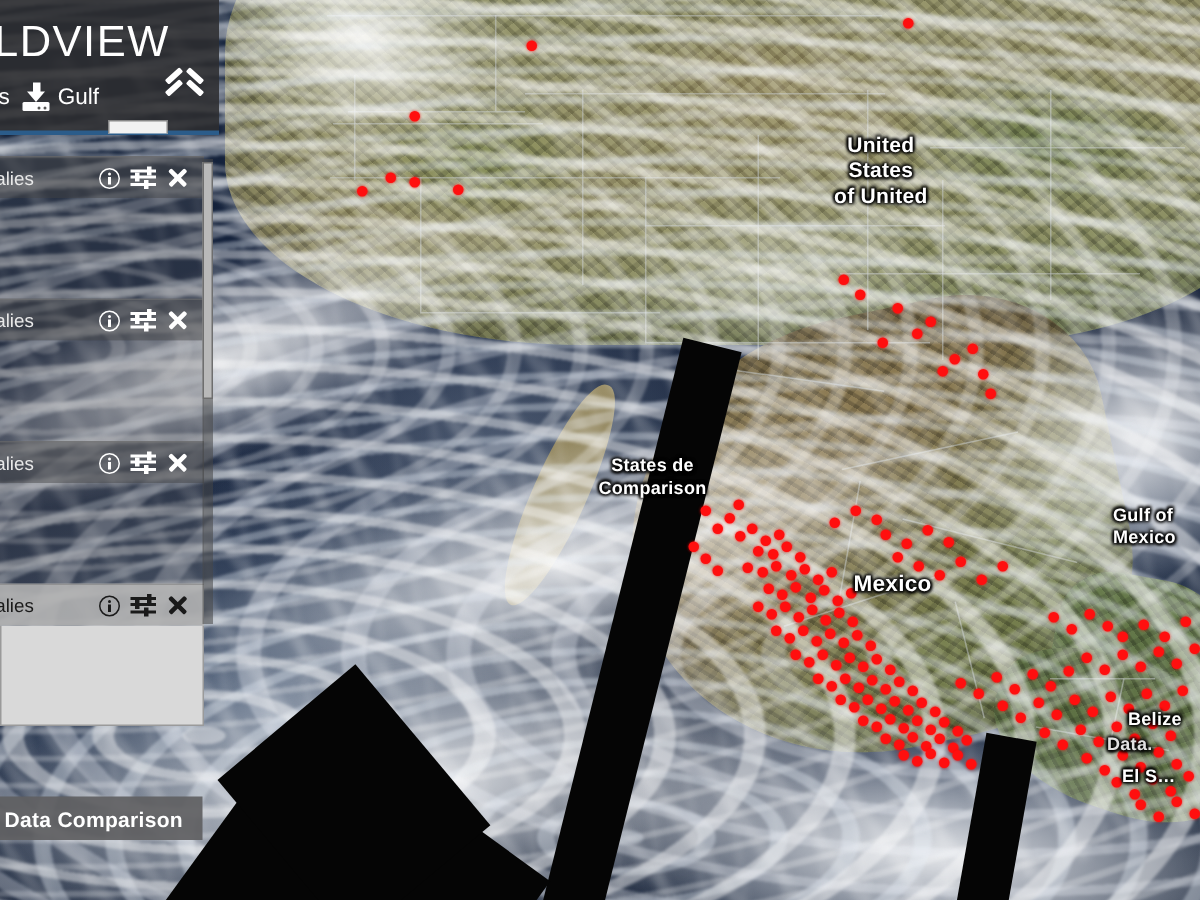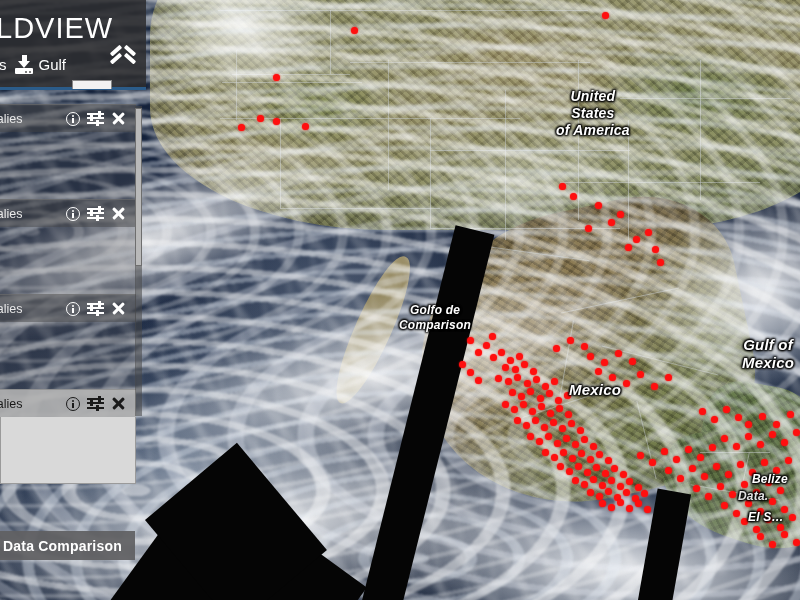--- a/index.html
+++ b/index.html
@@ -3,21 +3,21 @@
 <meta charset="utf-8">
 <title>NASA Worldview</title>
 <style>
   * { margin:0; padding:0; box-sizing:border-box; }
   html,body { width:800px; height:600px; overflow:hidden; background:#000; }
   body { font-family:"Liberation Sans", sans-serif; }
 
   #app { position:relative; width:800px; height:600px; overflow:hidden; }
 
   
-  #map { position:absolute; inset:0; overflow:hidden; background:#7f1d1d;font-style:italic; }
+  #map { position:absolute; inset:0; overflow:hidden; background:#7f1d1d; }
 
   
   .ocean {
     position:absolute; inset:0;
     background:
       radial-gradient(ellipse 420px 260px at 180px 470px, rgba(150,170,195,.55), rgba(150,170,195,0) 68%),
       radial-gradient(ellipse 300px 200px at 330px 300px, rgba(170,185,205,.40), rgba(170,185,205,0) 70%),
       radial-gradient(ellipse 360px 230px at 620px 560px, rgba(150,168,195,.42), rgba(150,168,195,0) 70%),
       radial-gradient(ellipse 260px 180px at 740px 330px, rgba(158,175,200,.40), rgba(158,175,200,0) 70%),
       linear-gradient(160deg,#16253c 0%,#13203a 30%,#101c33 60%,#0d182c 100%);
@@ -117,21 +117,21 @@
 
   
   .mlabel {
     position:absolute; color:#fff; font-weight:700;
     text-shadow:0 0 3px #000, 1px 1px 2px #000, -1px 1px 2px #000, 1px -1px 2px #000, -1px -1px 2px #000;
     white-space:nowrap; line-height:1.22; letter-spacing:.2px; pointer-events:none;
   }
   #lbl-usa { left:556px; top:88px; font-size:14px; text-align:center; }
   #lbl-golfo { left:399px; top:303px; font-size:12px; text-align:center; }
   #lbl-mexico { left:569px; top:381px; font-size:15px; }
-  #lbl-gulfmex { left:742px; top:336px; font-size:15px; text-align:center; }
+  #lbl-gulfmex { left:742px; top:336px; font-size:12px; text-align:left; }
   #lbl-belize { left:752px; top:472px; font-size:12px; }
   #lbl-guat { left:738px; top:489px; font-size:12px; color:#e2e2e2; }
   #lbl-elsal { left:748px; top:510px; font-size:12px; }
 
   
   #header {
     position:absolute; left:0; top:0; width:146px; height:90px;
     background:rgba(46,46,48,.88);
     border-bottom:3px solid #2b5c8a;
     z-index:30;
@@ -474,24 +474,24 @@
         <div class="fire" style="left: 567px; top: 337px; background: rgb(255, 15, 15);"></div>
         <div class="fire" style="left: 581px; top: 343px; background: rgb(255, 15, 15);"></div>
         <div class="fire" style="left: 459px; top: 361px; background: rgb(255, 15, 15);"></div>
         <div class="fire" style="left: 467px; top: 369px; background: rgb(255, 15, 15);"></div>
         <div class="fire" style="left: 475px; top: 377px; background: rgb(255, 15, 15);"></div>
       </div>
 
     <div class="mlabel" id="lbl-usa">
         <div>United</div>
         <div>States</div>
-        <div>of America</div>
+        <div>of United</div>
       </div>
     <div class="mlabel" id="lbl-golfo">
-        <div>Golfo de</div>
+        <div>States de</div>
         <div>Comparison</div>
       </div>
     <div class="mlabel" id="lbl-mexico">
         <div>Mexico</div>
       </div>
     <div class="mlabel" id="lbl-gulfmex">
         <div>Gulf of</div>
         <div>Mexico</div>
       </div>
     <div class="mlabel" id="lbl-belize">

